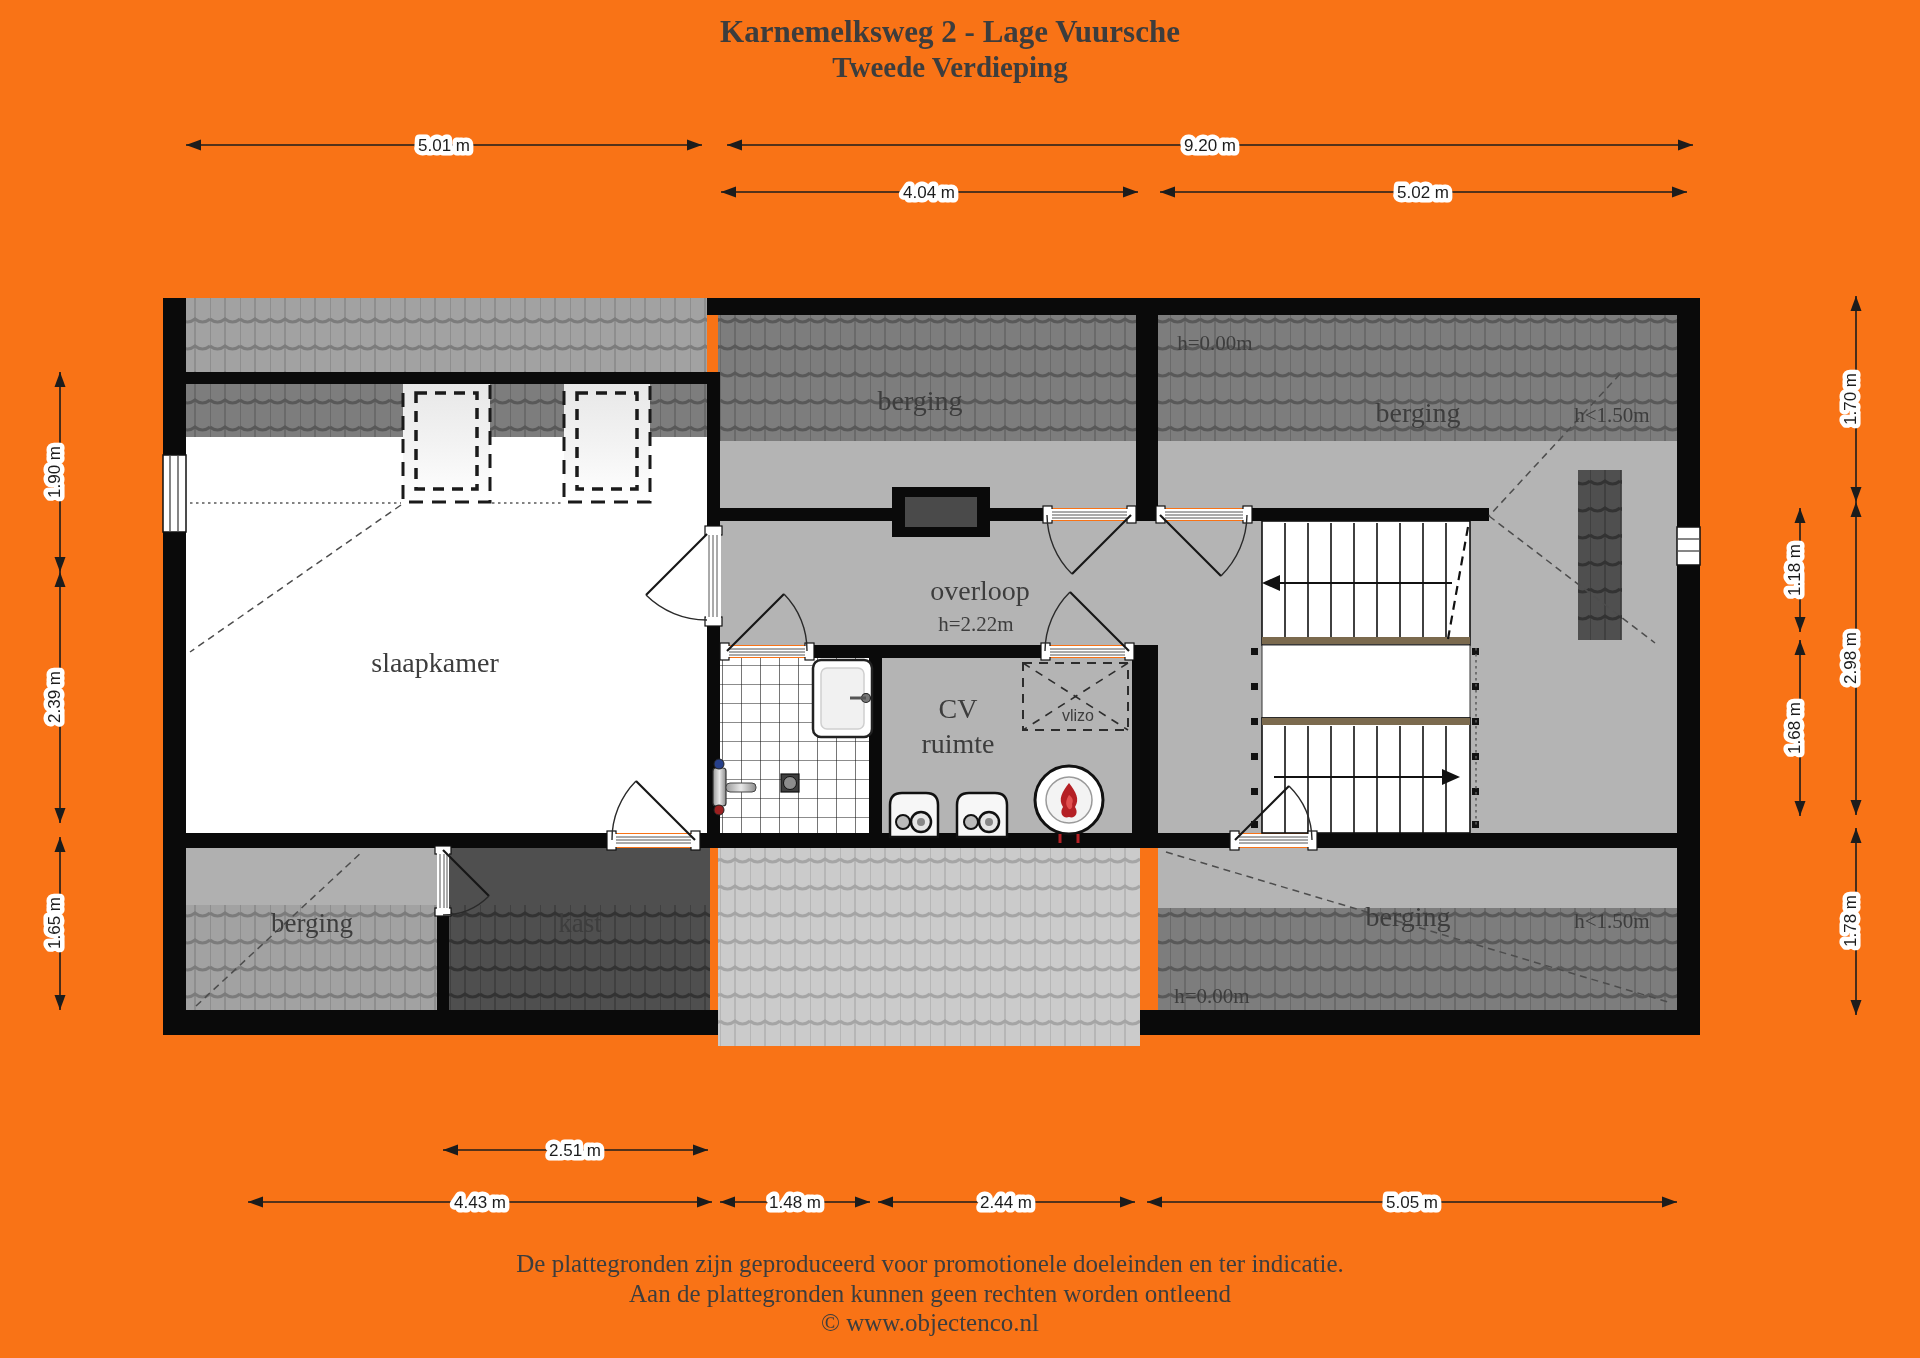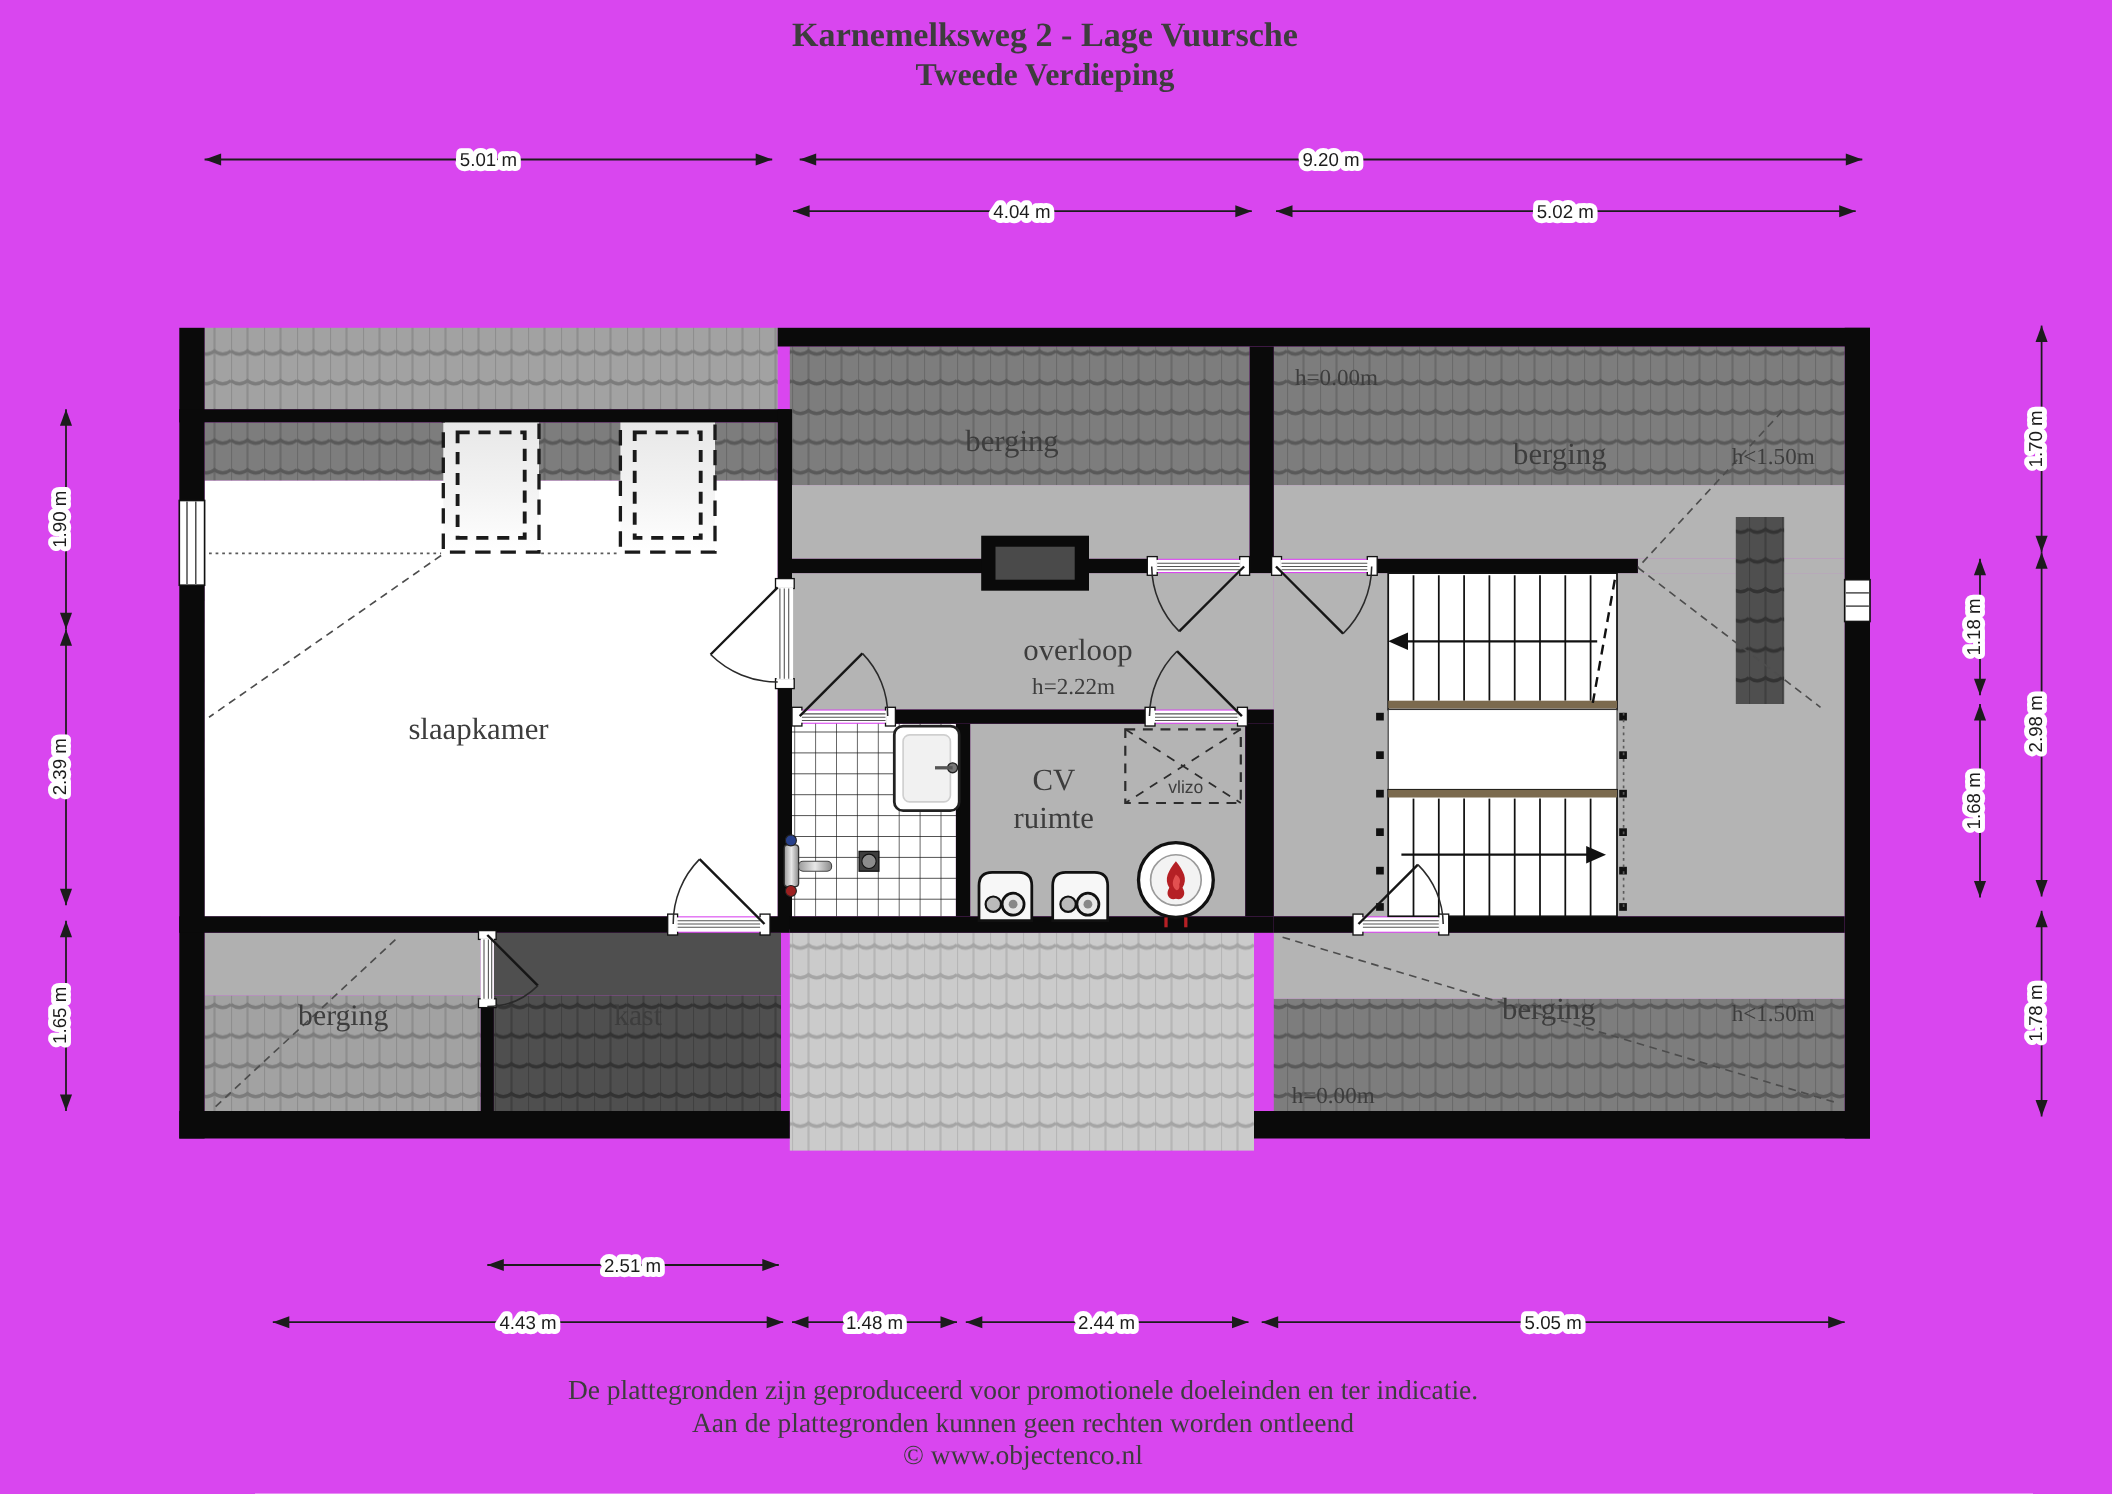--- a/index.html
+++ b/index.html
@@ -1,16 +1,16 @@
 <!DOCTYPE html>
 <html><head>
 <meta charset="utf-8">
 <style>
   html,body{margin:0;padding:0;background:#ffffff;}
-  .stage{position:relative;width:1920px;height:1358px;background:#d946ef;overflow:hidden;}
+  .stage{position:relative;width:1920px;height:1358px;background:#f97316;overflow:hidden;}
   svg{position:absolute;left:0;top:0;}
   text{fill:#3d3d3d;}
   .t-serif{font-family:"Liberation Serif",serif;}
   .t-sans{font-family:"Liberation Sans",sans-serif;}
   .halo{paint-order:stroke;stroke:#ffffff;stroke-width:9px;stroke-linejoin:round;}
   .dim-line{stroke:#1c1c1c;stroke-width:1.6;}
   .dim-head{fill:#1c1c1c;}
   .dim-text{font-size:17px;fill:#1c1c1c;}
   .wall{fill:#0a0a0a;}
   .leaf{stroke:#161616;stroke-width:2.2;fill:none;}

